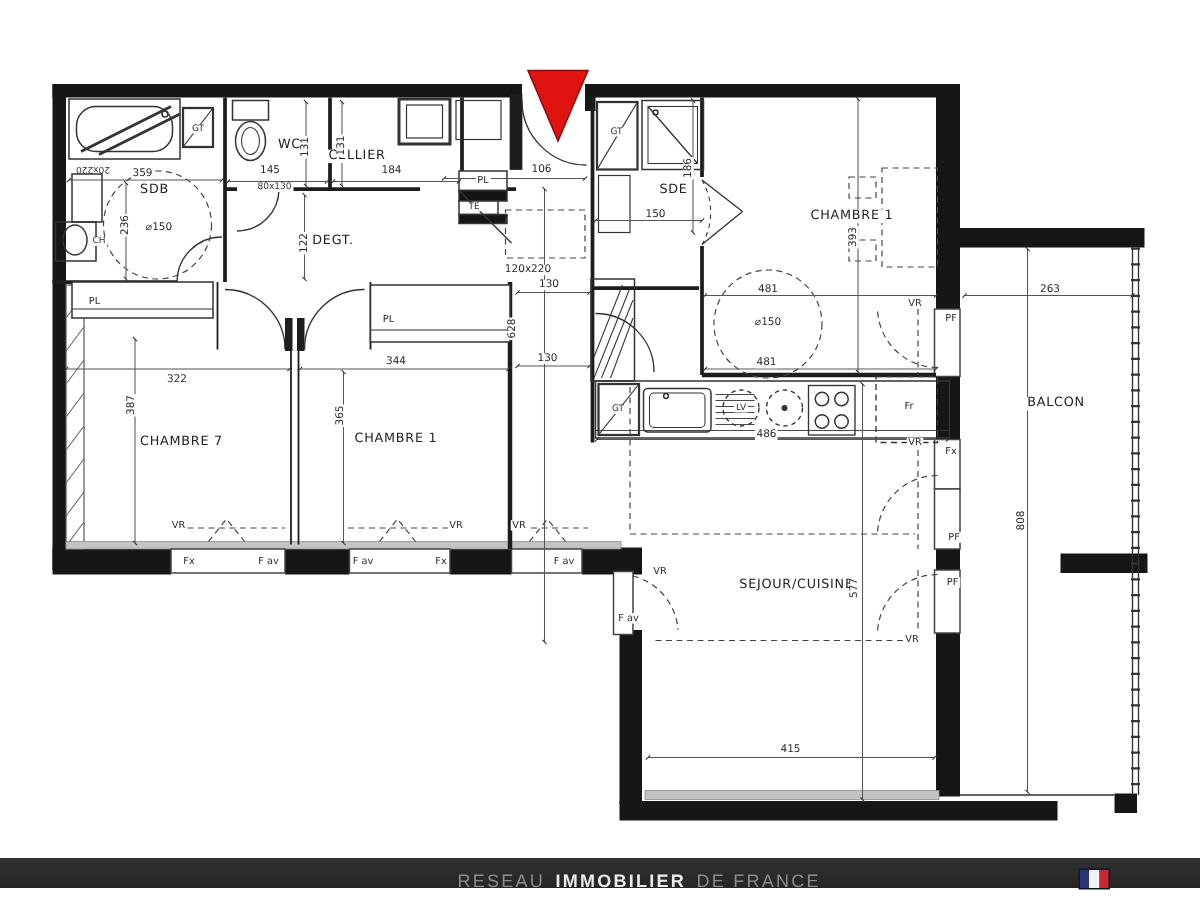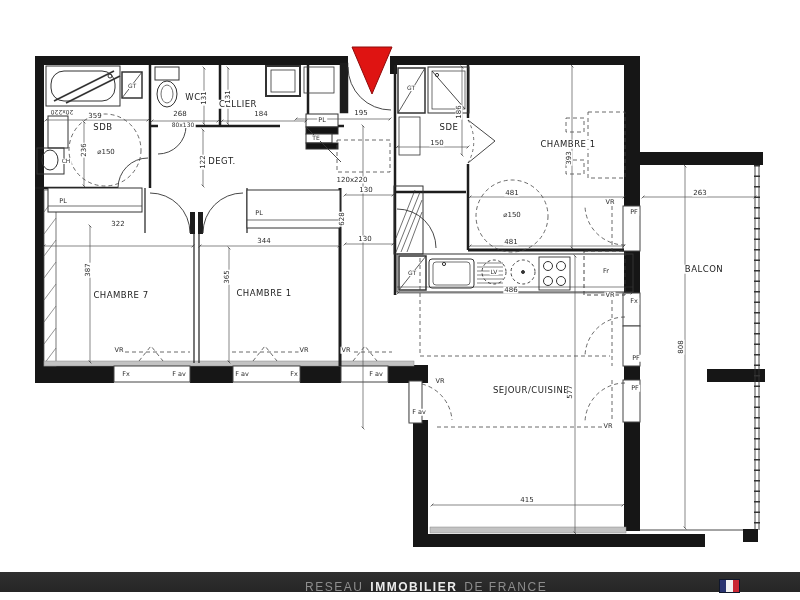--- a/index.html
+++ b/index.html
@@ -296,40 +296,40 @@
 
 <span class="lbl sm" style="left:179px;top:374px">F av</span>
 <span class="lbl sm" style="left:242px;top:374px">F av</span>
 <span class="lbl sm" style="left:376px;top:374px">F av</span>
 <span class="lbl sm" style="left:419px;top:412px">F av</span>
 
 <span class="lbl dim" style="left:95px;top:116px">359</span>
 <span class="lbl dim rot" style="left:84px;top:150px">236</span>
 <span class="lbl dim" style="left:106px;top:152px">⌀150</span>
 <span class="lbl tiny rot180" style="left:62px;top:112px">20x220</span>
-<span class="lbl dim" style="left:180px;top:114px">268</span>
+<span class="lbl dim" style="left:180px;top:114px">145</span>
 <span class="lbl dim rot" style="left:204px;top:98px">131</span>
 <span class="lbl dim rot" style="left:228px;top:97px">131</span>
 <span class="lbl dim" style="left:261px;top:114px">184</span>
 <span class="lbl tiny" style="left:183px;top:125px">80x130</span>
 <span class="lbl dim rot" style="left:203px;top:162px">122</span>
-<span class="lbl dim" style="left:361px;top:113px">195</span>
+<span class="lbl dim" style="left:361px;top:113px">106</span>
 <span class="lbl dim" style="left:352px;top:180px">120x220</span>
 <span class="lbl dim rot" style="left:342px;top:219px">628</span>
 <span class="lbl dim" style="left:366px;top:190px">130</span>
 <span class="lbl dim" style="left:365px;top:239px">130</span>
 <span class="lbl dim" style="left:437px;top:143px">150</span>
 <span class="lbl dim rot" style="left:459px;top:112px">186</span>
 <span class="lbl dim rot" style="left:569px;top:158px">393</span>
 <span class="lbl dim" style="left:512px;top:193px">481</span>
 <span class="lbl dim" style="left:512px;top:215px">⌀150</span>
 <span class="lbl dim" style="left:511px;top:242px">481</span>
 <span class="lbl dim" style="left:700px;top:193px">263</span>
 <span class="lbl dim rot" style="left:681px;top:347px">808</span>
-<span class="lbl dim" style="left:118px;top:224px">322</span>
+<span class="lbl dim" style="left:118px;top:253px">322</span>
 <span class="lbl dim rot" style="left:88px;top:270px">387</span>
 <span class="lbl dim" style="left:264px;top:241px">344</span>
 <span class="lbl dim rot" style="left:227px;top:277px">365</span>
 <span class="lbl dim" style="left:511px;top:290px">486</span>
 <span class="lbl dim rot" style="left:570px;top:392px">577</span>
 <span class="lbl dim" style="left:527px;top:500px">415</span>
 
 <div class="footer">
   <div class="brand">
     <span>RESEAU</span><span class="main">IMMOBILIER</span><span>DE FRANCE</span>

